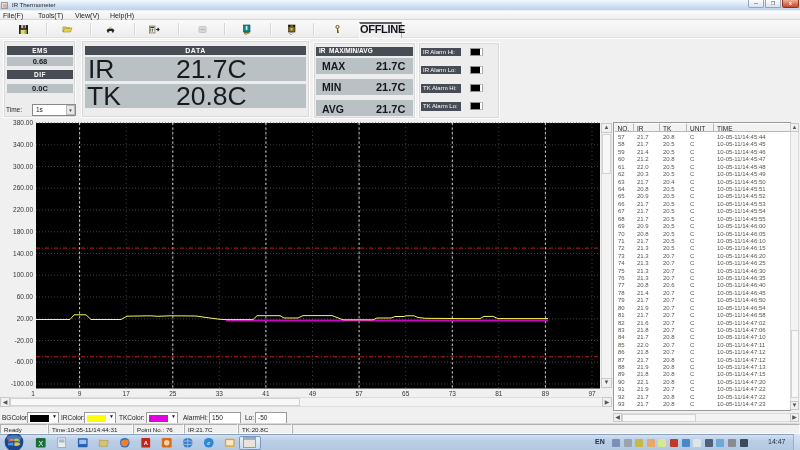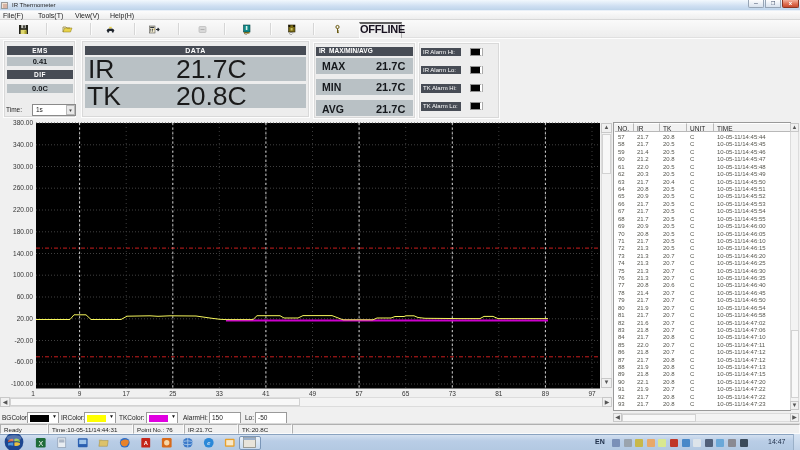--- a/index.html
+++ b/index.html
@@ -75,21 +75,21 @@
     <text x="5.5" y="10.5" font-size="3.5" fill="#222" text-anchor="middle" font-family="Liberation Sans">C°</text>
   </svg>
 <svg class="ab" style="left:331.5px;top:24px;" width="11" height="11" viewBox="0 0 11 11">
     <circle cx="5.5" cy="3" r="1.6" fill="none" stroke="#6a5a10" stroke-width="1"></circle>
     <path d="M5.5 4.5 L5.5 9 M5.5 7 L7 7 M5.5 8.6 L6.8 8.6" stroke="#6a5a10" stroke-width="1" fill="none"></path>
   </svg>
 <div class="ab" style="left:359px;top:21.5px;width:43px;height:33px;background:#eeeeee;border-top:2px solid #606060;border-bottom:2px solid #606060;border-left:1px solid #fbfbfb;border-right:1px solid #b0b0b0;font-size:11px;font-weight:bold;color:#17111f;text-align:center;line-height:11px;letter-spacing:-0.3px;">OFFLINE</div>
 <div class="ab" style="left:0;top:38px;width:800px;height:81px;background:#f0f0f0;border-top:1px solid #fdfdfd;"></div>
 <div class="ab grp" style="left:3px;top:40px;width:73px;height:78px;"></div>
 <div class="ab hdr" style="left:7px;top:46px;width:66px;height:9px;font-size:6.5px;text-align:center;line-height:9px;letter-spacing:0.5px;">EMS</div>
-<div class="ab vbar" style="left:7px;top:56.5px;width:66px;height:9.5px;font-size:7.5px;font-weight:bold;text-align:center;line-height:9.5px;">0.41</div>
+<div class="ab vbar" style="left:7px;top:56.5px;width:66px;height:9.5px;font-size:7.5px;font-weight:bold;text-align:center;line-height:9.5px;">0.68</div>
 <div class="ab hdr" style="left:7px;top:69.5px;width:66px;height:9px;font-size:6.5px;text-align:center;line-height:9px;letter-spacing:0.5px;">DIF</div>
 <div class="ab vbar" style="left:7px;top:83.5px;width:66px;height:9.5px;font-size:7.5px;font-weight:bold;text-align:center;line-height:9.5px;">0.0C</div>
 <div class="ab" style="left:6px;top:105.5px;font-size:6.5px;color:#222;">Time:</div>
 <div class="ab" style="left:32px;top:104px;width:44px;height:12px;background:#fff;border:1px solid #8a8a8a;"></div>
 <div class="ab" style="left:36px;top:106px;font-size:6.5px;color:#222;">1s</div>
 <div class="ab" style="left:66px;top:105px;width:9px;height:10px;background:#e8e8e8;border:1px solid #b8b8b8;font-size:4.5px;color:#444;text-align:center;line-height:10px;">▼</div>
 <div class="ab grp" style="left:81px;top:40px;width:229px;height:78px;"></div>
 <div class="ab hdr" style="left:85px;top:46px;width:221px;height:9px;font-size:7px;text-align:center;line-height:9px;letter-spacing:0.5px;">DATA</div>
 <div class="ab vbar" style="left:85px;top:56.5px;width:221px;height:24px;"></div>
 <div class="ab" style="left:88px;top:54px;font-size:26.5px;color:#1a1a1a;">IR</div>

